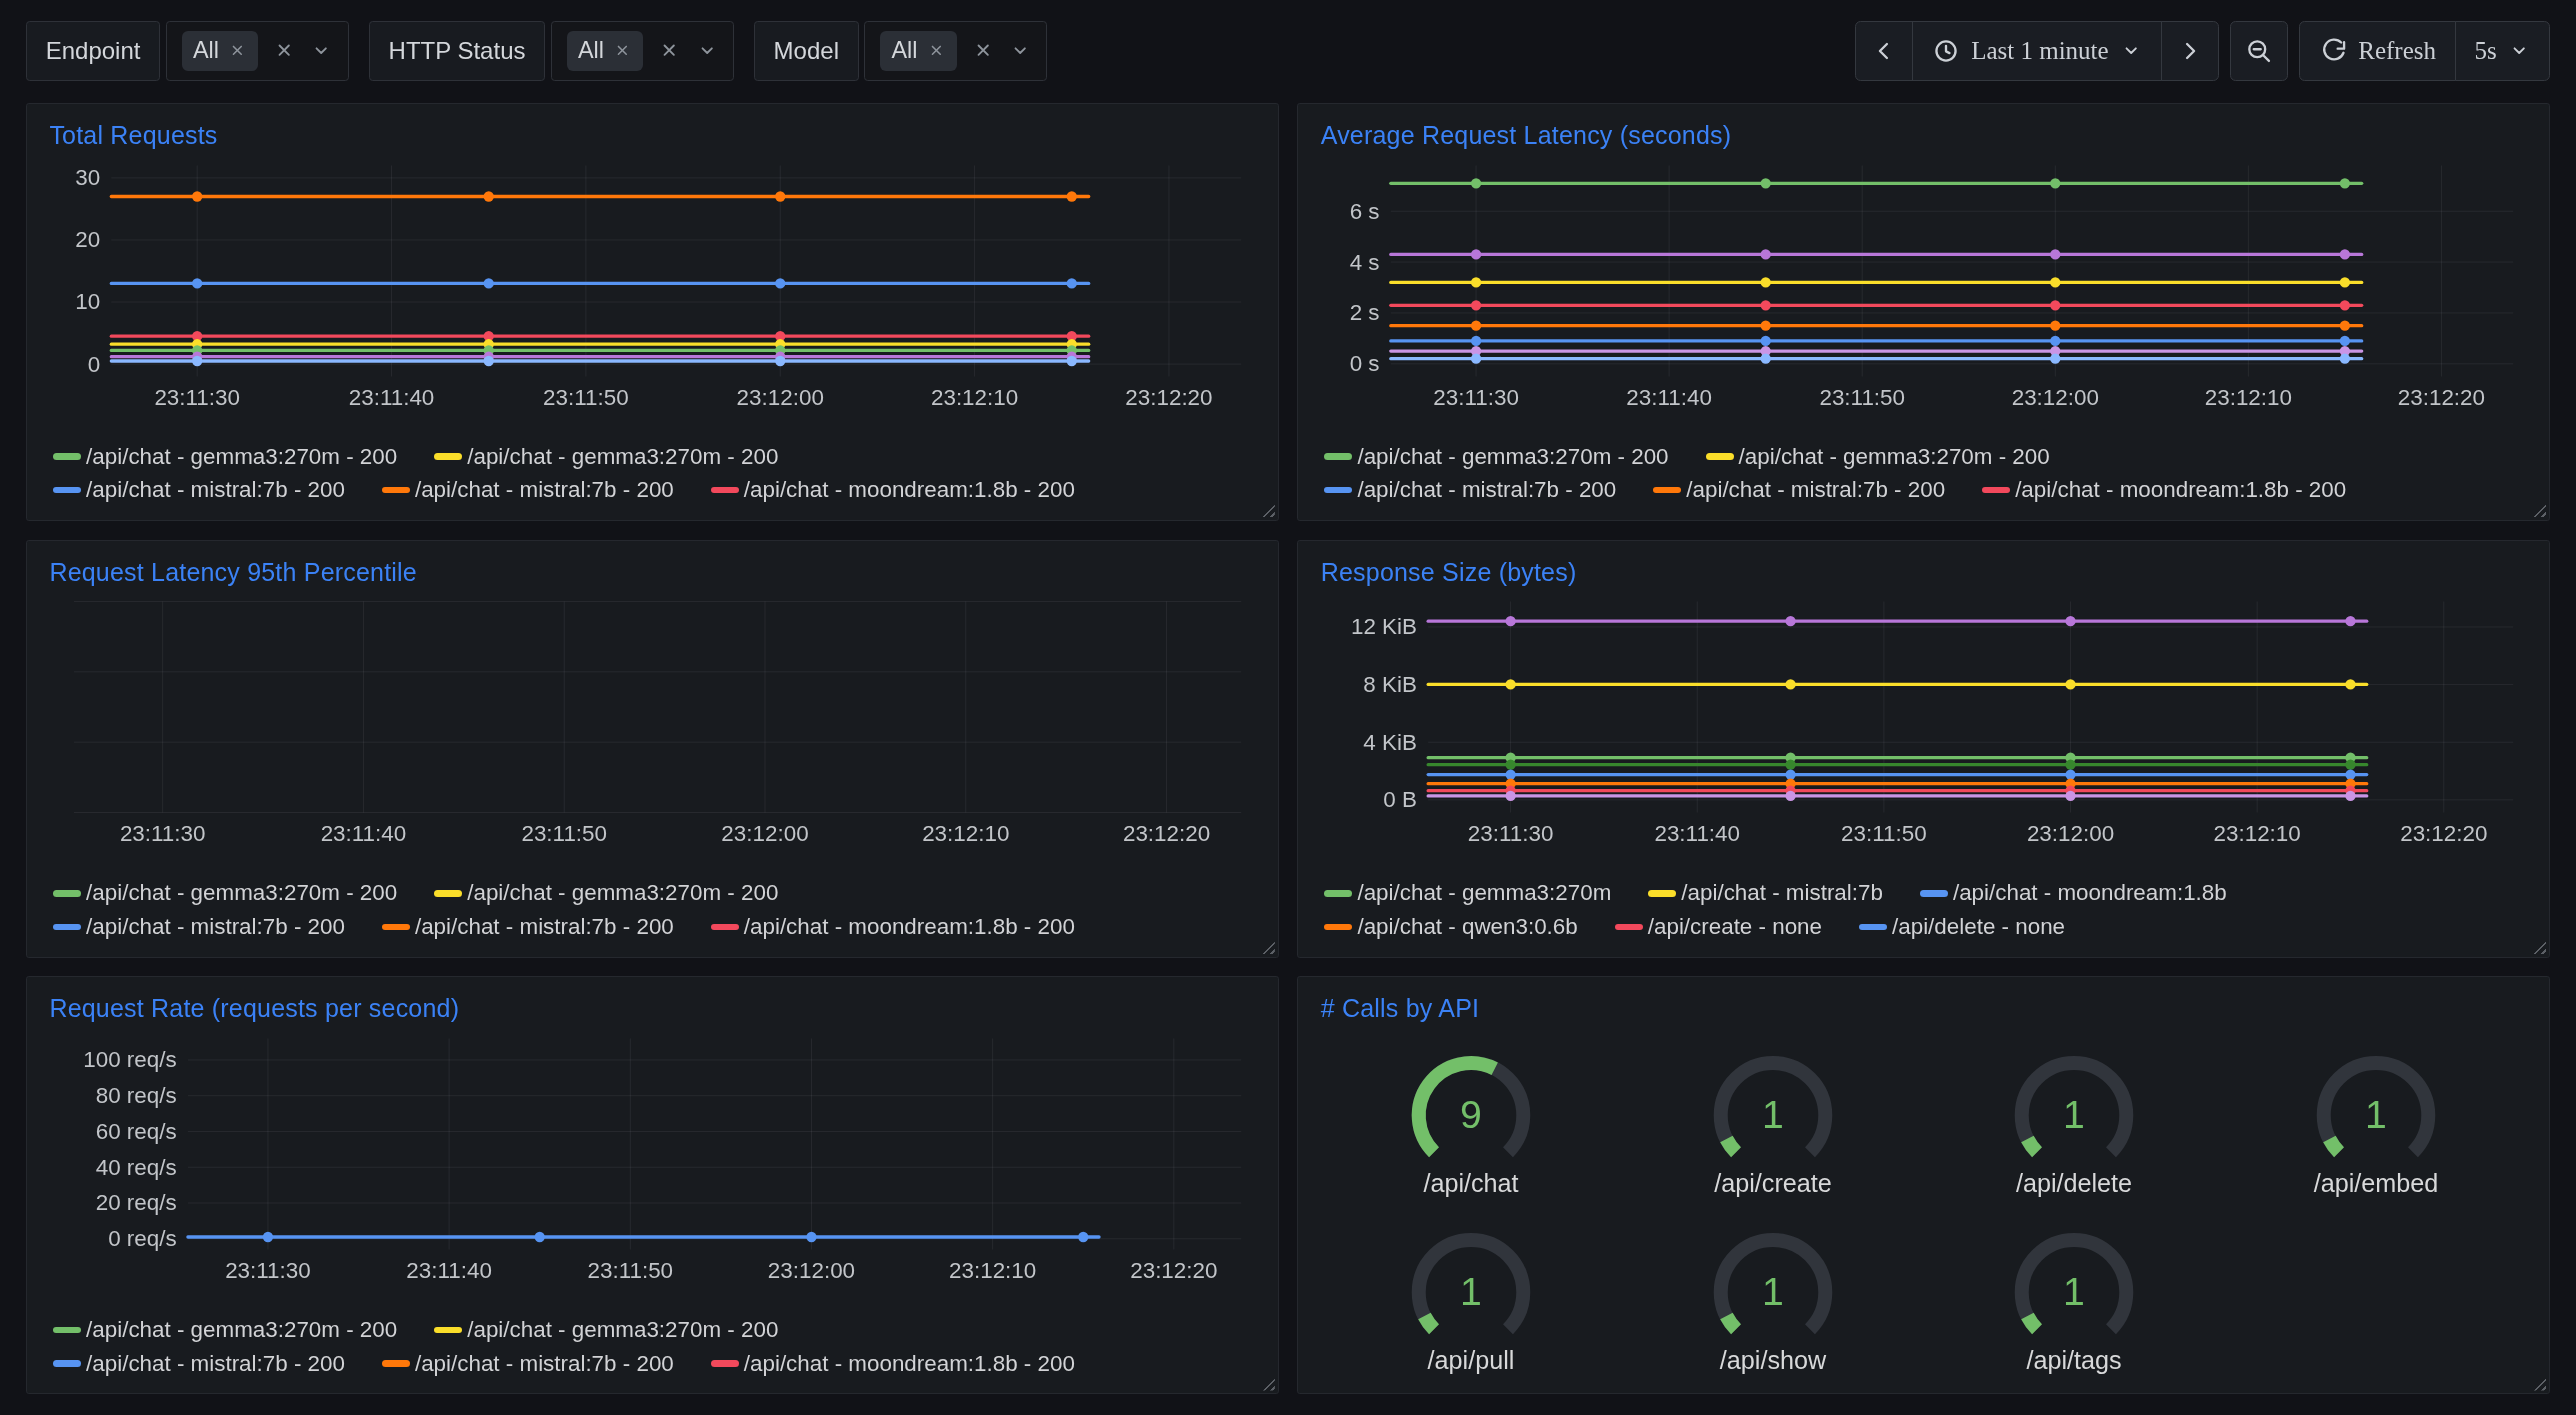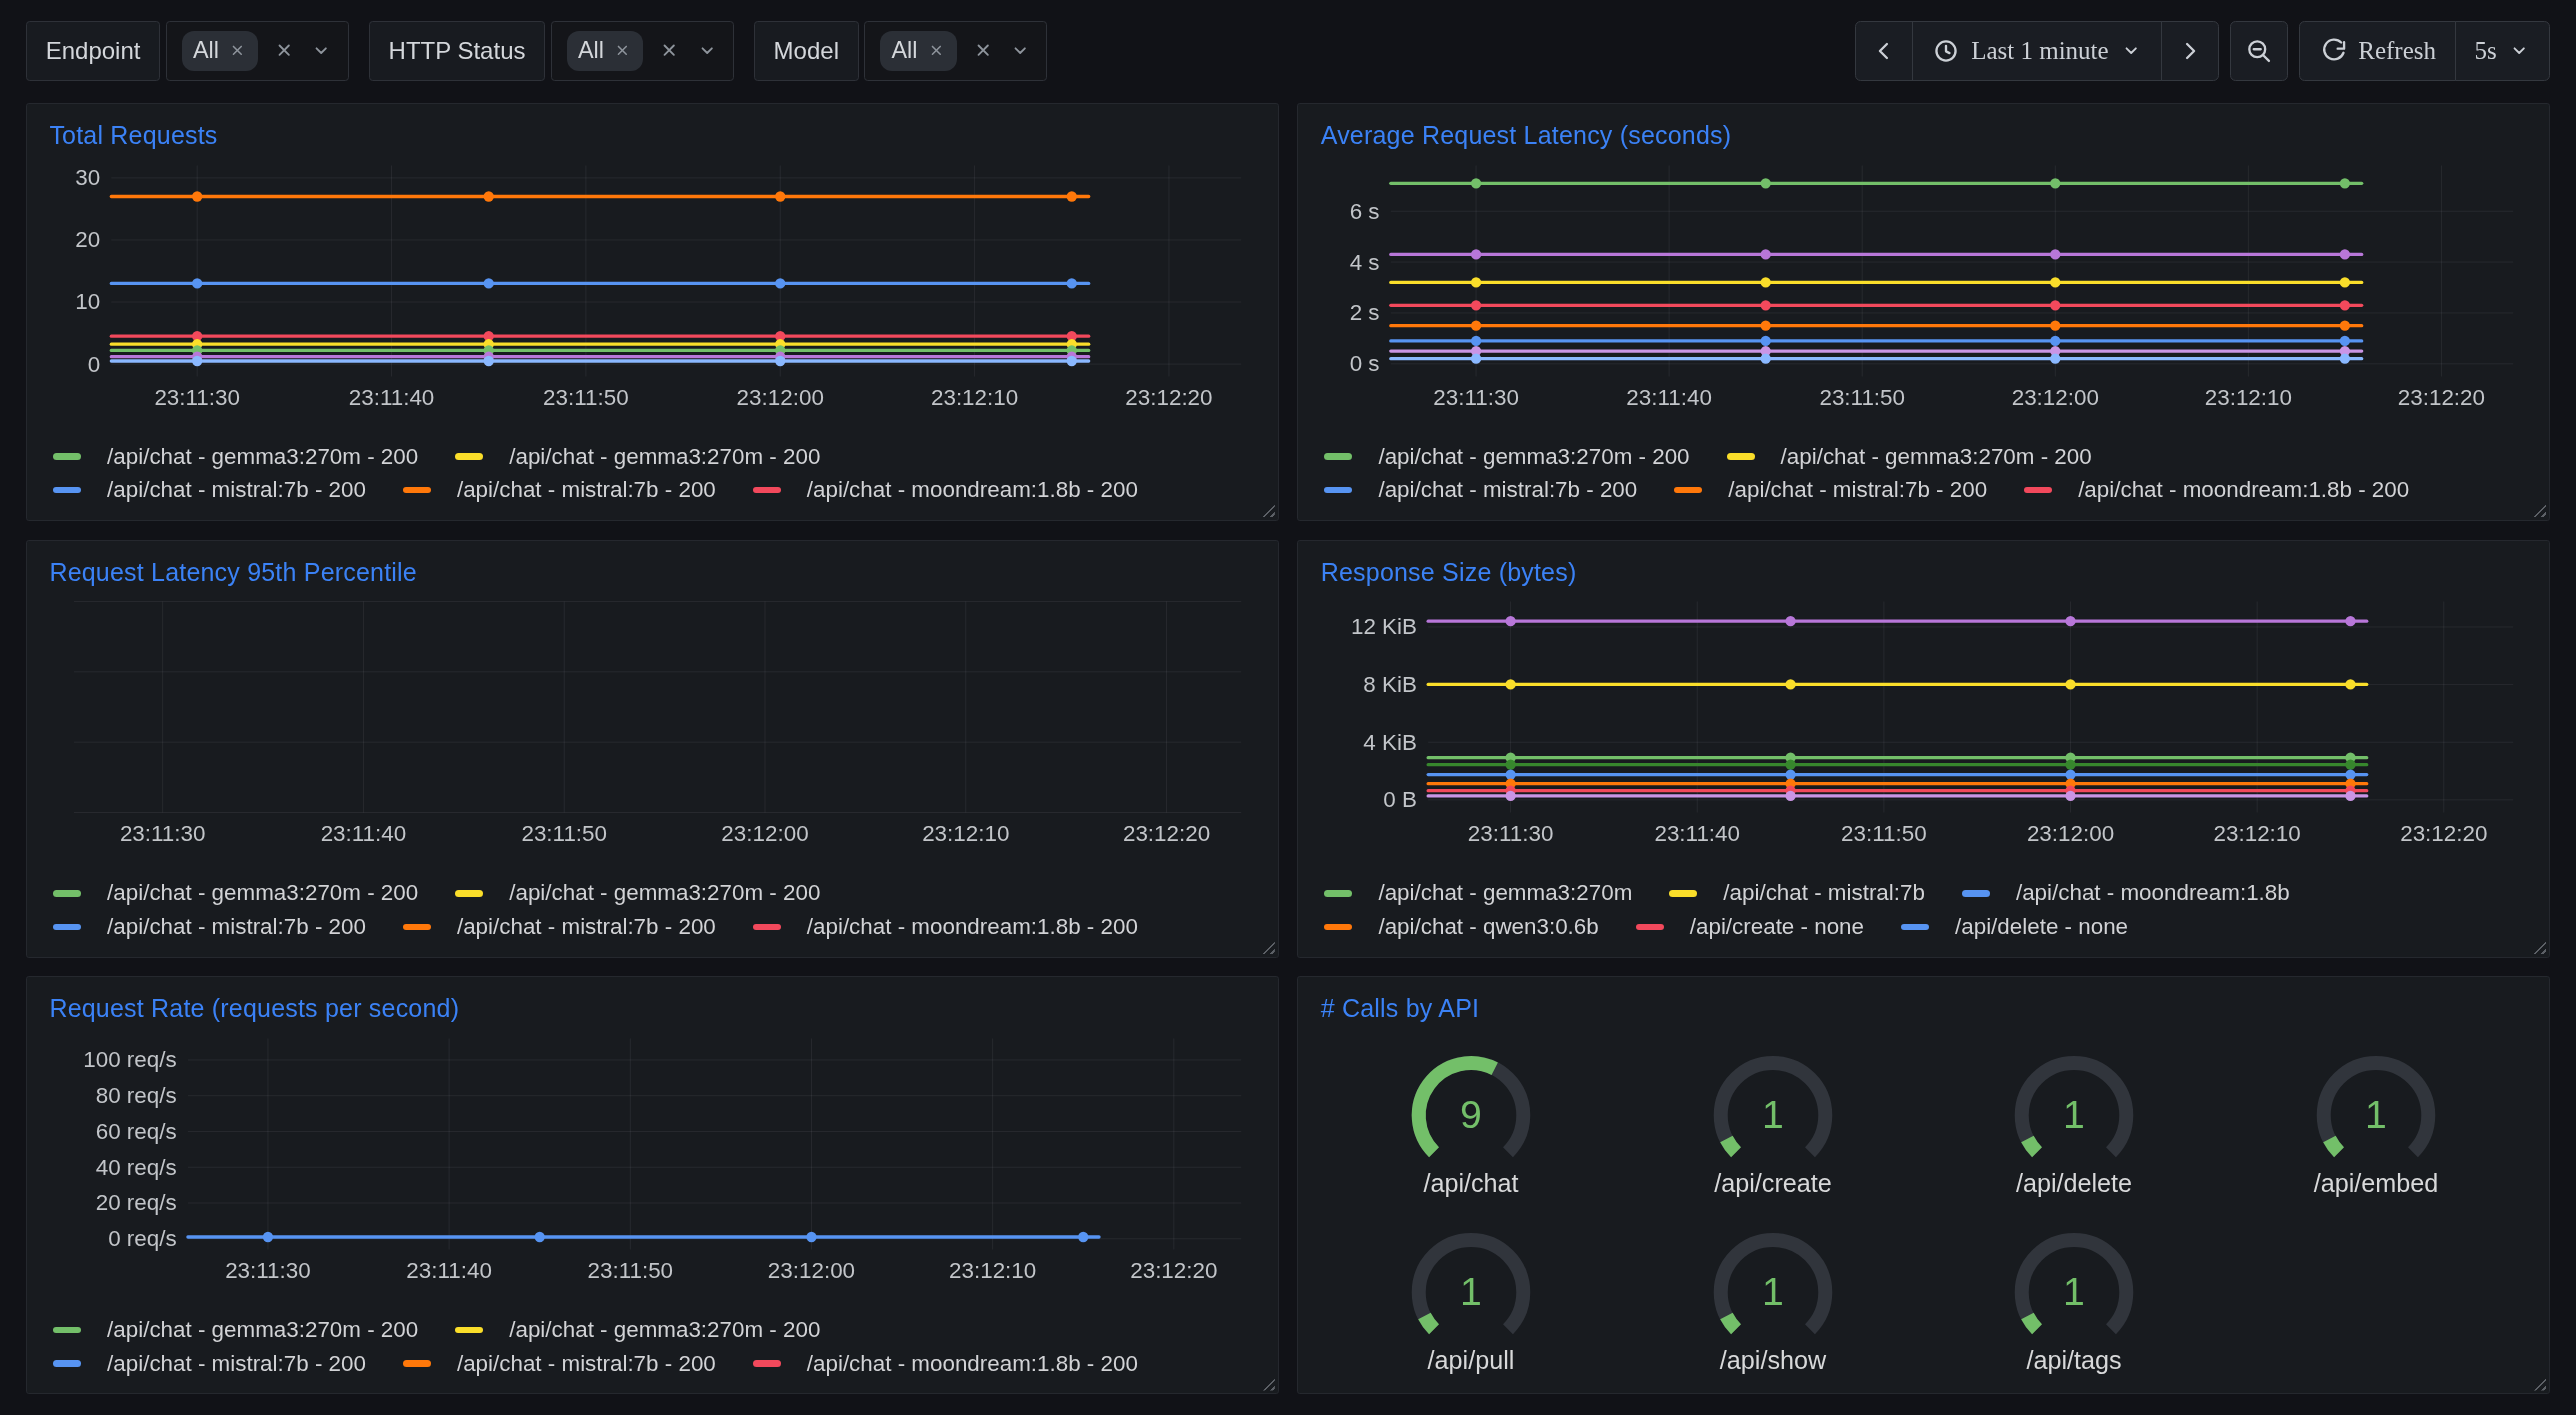--- a/index.html
+++ b/index.html
@@ -6,21 +6,21 @@
   html,body{background:#111217}
   body{width:2576px;height:1415px;overflow:hidden;font-family:"Liberation Sans",sans-serif;color:#ccccdc}
   .dashboard{width:100%;height:100%;padding:20.6px 26px;display:flex;flex-direction:column}
 
   
   .toolbar{display:flex;justify-content:space-between;align-items:center;margin-bottom:22.4px}
   .filters{display:flex;gap:20px;align-items:center}
   .filter{display:flex;gap:5.6px;align-items:stretch}
   .f-label{display:flex;align-items:center;height:60px;padding:0 18.7px;background:#181b20;border:0.9px solid #2e3138;border-radius:3.7px;font-size:24px;color:#d4d7db}
   .f-select{display:flex;align-items:center;gap:15px;height:60px;padding:0 15px;background:#141519;border:0.9px solid #2e3138;border-radius:3.7px;cursor:pointer}
-  .chip{display:inline-flex;align-items:center;gap:9.3px;background:#2b2f36;border-radius:12px;padding:6.5px 11.2px;font-size:23.4px;color:#d4d7db}
+  .chip{display:inline-flex;align-items:center;gap:9.3px;background:#2b2f36;border-radius:6px;padding:6.5px 11.2px;font-size:23.4px;color:#d4d7db}
   .dim{color:#8e949c}
   .ic{width:28px;height:28px;fill:none;stroke:currentColor;stroke-width:2;stroke-linecap:round;stroke-linejoin:round;flex:none}
   .ic.sm{width:22.4px;height:22.4px}
   .ic.xs{width:18.7px;height:18.7px}
   .time-controls{display:flex;gap:11.2px;align-items:center}
   .btn{display:inline-flex;align-items:center;gap:11.2px;height:60px;padding:0 18.7px;background:#1a1d23;border:0.9px solid #34383f;border-radius:5.6px;color:#ccd0d6;font-size:25px;font-weight:500;font-family:Liberation Serif, serif;cursor:pointer;white-space:nowrap}
   .btn.sq{padding:0 14px}
   .btn-group{display:flex}
   .btn-group .btn{border-radius:0}
   .btn-group .btn:first-child{border-radius:5.6px 0 0 5.6px}
@@ -28,21 +28,21 @@
   .btn-group .btn + .btn{margin-left:-0.9px}
 
   
   .grid{flex:1;display:grid;grid-template-columns:1fr 1fr;grid-template-rows:repeat(3,1fr);gap:18.7px}
   .panel{position:relative;background:#181b1f;border:0.9px solid #25282e;border-radius:2.8px;padding:13px 22.4px 9.3px;display:flex;flex-direction:column;overflow:hidden}
   .panel-title{font-size:25px;font-weight:500;color:#3b82f6;line-height:37px;margin-bottom:3.7px;letter-spacing:0.2px;cursor:pointer}
   .chart{display:block;width:1206px;height:254px}
   .chart text{font-family:"Liberation Sans",sans-serif}
   .legend{display:flex;flex-direction:column;gap:7.5px;margin-top:auto;padding:5.6px 3.7px 7.5px}
   .legend-row{display:flex;gap:37px}
-  .legend-item{display:inline-flex;align-items:center;gap:26px;font-size:22.4px;color:#d2d3d6;cursor:pointer;white-space:nowrap}
+  .legend-item{display:inline-flex;align-items:center;gap:5px;font-size:22.4px;color:#d2d3d6;cursor:pointer;white-space:nowrap}
   .swatch{width:28px;height:6.5px;border-radius:3.7px;flex:none}
   .gauges{flex:1;display:grid;grid-template-columns:repeat(4,1fr);align-content:space-around;justify-items:center}
   .gauge{display:flex;flex-direction:column;align-items:center}
   .resize{position:absolute;right:2.8px;bottom:2.8px;width:17px;height:17px;cursor:nwse-resize;clip-path:polygon(100% 0,100% 100%,0 100%);background:repeating-linear-gradient(135deg,transparent 0 3.7px,#5c6066 3.7px 5.6px)}
 </style>
 </head>
 <body>
 
 <div class="dashboard">
 

